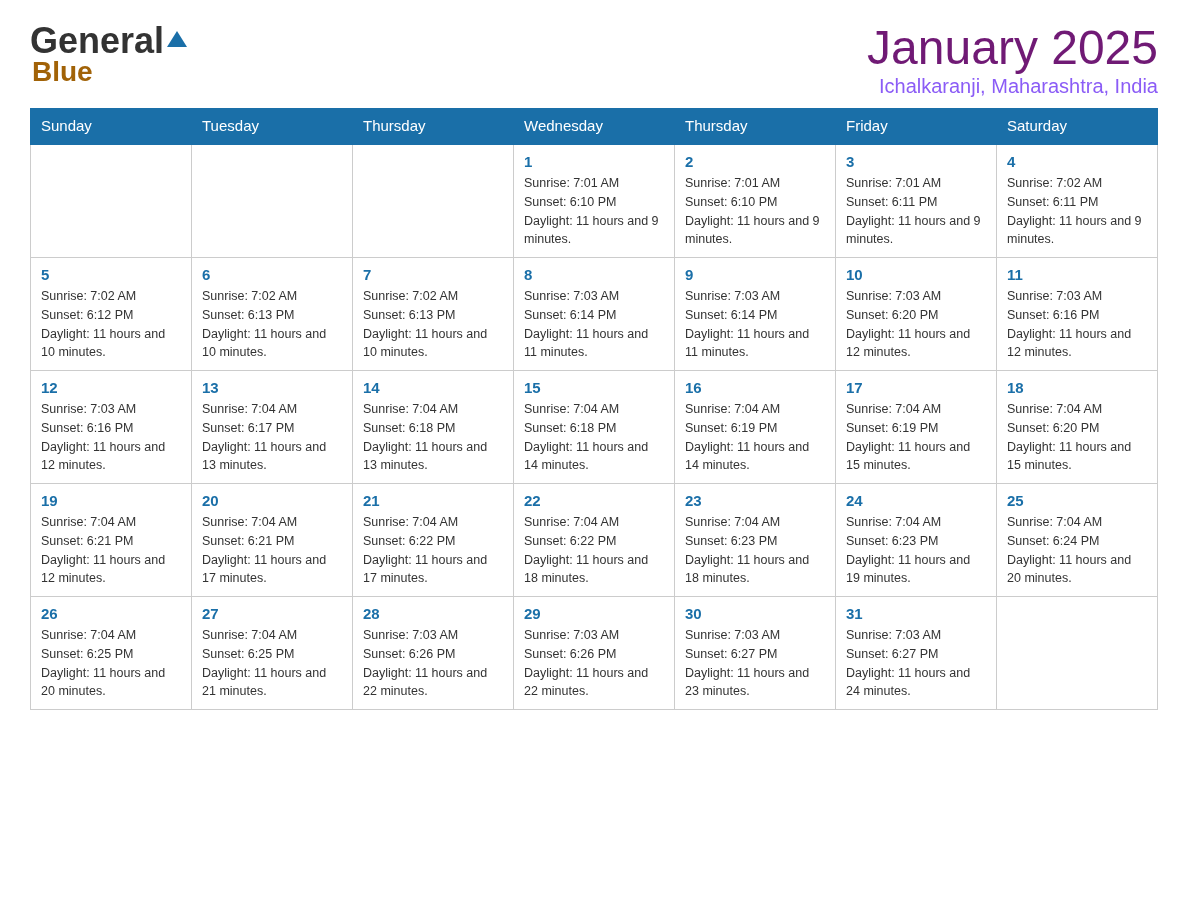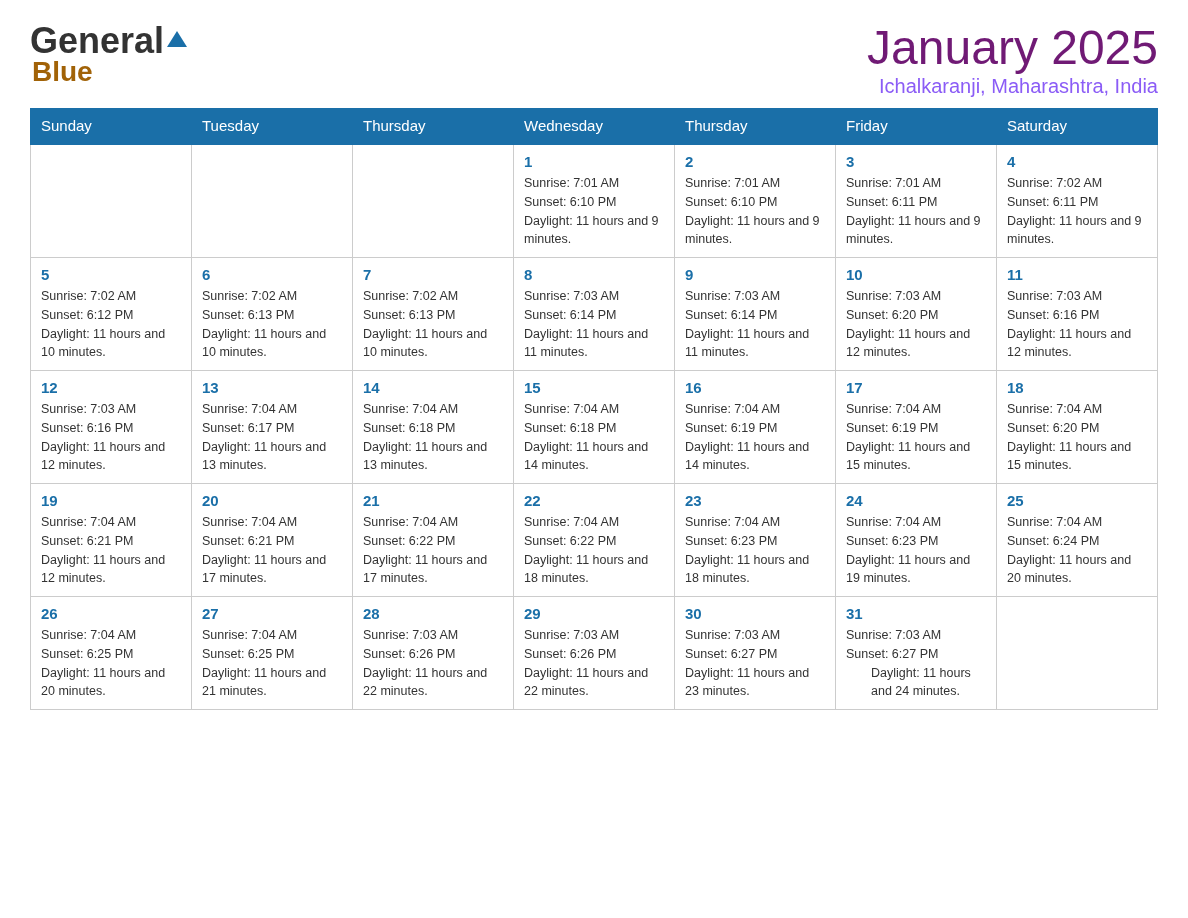--- a/index.html
+++ b/index.html
@@ -374,19 +374,19 @@
             <span style="display: block;">Sunrise: 7:03 AM</span>
             <span style="display: block;">Sunset: 6:27 PM</span>
             <span style="display: block;">Daylight: 11 hours and 23 minutes.</span>
           </div>
         </td>
         <td>
           <span class="day-number">31</span>
           <div class="day-info">
             <span style="display: block;">Sunrise: 7:03 AM</span>
             <span style="display: block;">Sunset: 6:27 PM</span>
-            <span style="display: block; margin-left: 25px;">Daylight: 11 hours and 24 minutes.</span>
+            <span style="display: block;">Daylight: 11 hours and 24 minutes.</span>
           </div>
         </td>
         <td class="empty"></td>
       </tr>
     </tbody>
 </table>
 
 </body></html>

